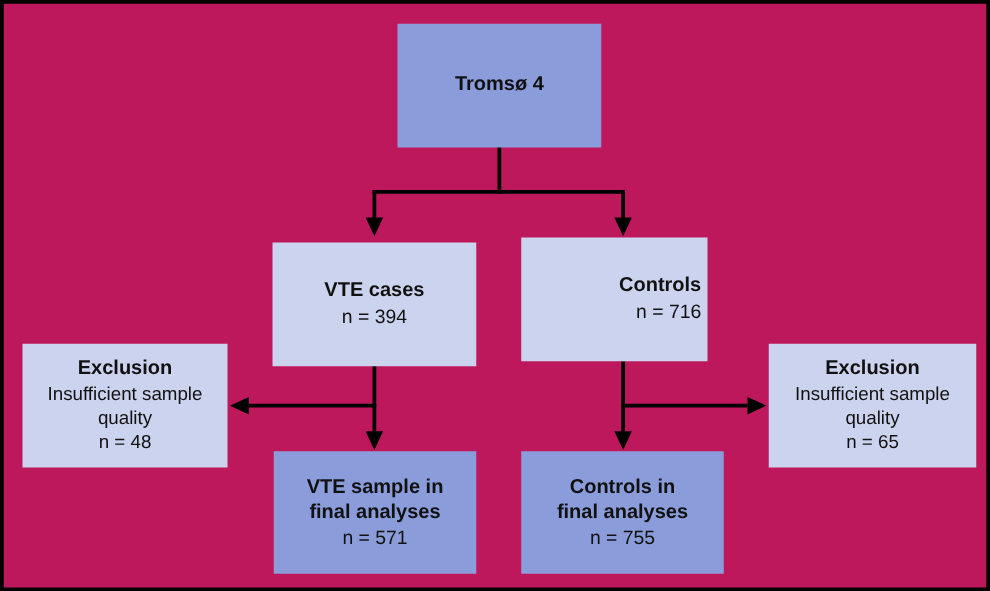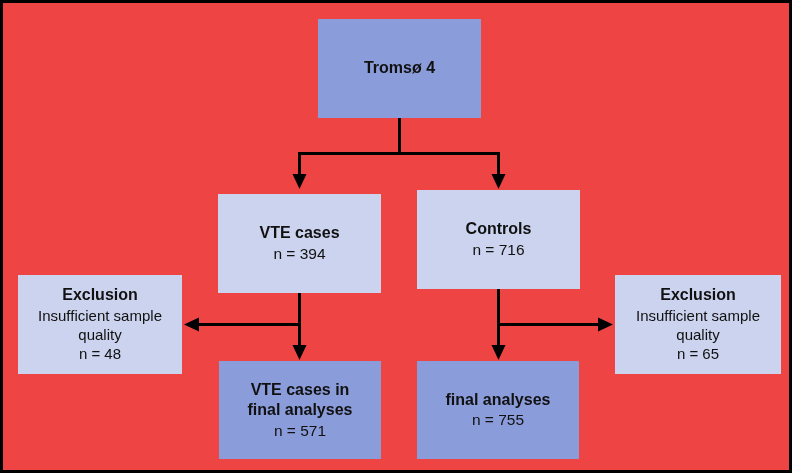--- a/index.html
+++ b/index.html
@@ -6,21 +6,21 @@
     margin: 0;
     padding: 0;
     background: #ffffff;
     font-family: "Liberation Sans", "DejaVu Sans", sans-serif;
   }
   .figure {
     position: relative;
     width: 792px;
     height: 473px;
     box-sizing: border-box;
-    background: #ef4444;
+    background: #be185d;
     border: 3px solid #000000;
     overflow: hidden;
   }
   .node {
     position: absolute;
     box-sizing: border-box;
     display: flex;
     flex-direction: column;
     align-items: center;
     justify-content: center;
@@ -39,21 +39,21 @@
     left: 0; top: 0;
     width: 792px; height: 473px;
     pointer-events: none;
   }
   .connectors line    { stroke: #000000; stroke-width: 3; }
   .connectors polygon { fill: #000000; stroke: none; }
 
   
   .node-top            { left: 315px; top: 16px;  width: 163px; height: 99px; }
   .node-vte            { left: 215px; top: 191px; width: 163px; height: 99px; }
-  .node-controls       { left: 414px; top: 187px; width: 163px; height: 99px; }
+  .node-controls       { left: 414px; top: 187px; width: 149px; height: 99px; align-items: flex-end; }
   .node-excl-left      { left: 15px;  top: 272px; width: 164px; height: 99px; font-size: 15px; }
   .node-excl-right     { left: 612px; top: 272px; width: 166px; height: 99px; font-size: 15px; }
   .node-vte-final      { left: 216px; top: 358px; width: 162px; height: 98px; }
   .node-controls-final { left: 414px; top: 358px; width: 162px; height: 98px; }
 </style>
 </head>
 <body>
 
 <div class="figure">
 
@@ -118,23 +118,24 @@
     <span class="line">n = 48</span>
   </div>
 
   <div class="node secondary node-excl-right">
     <span class="line title">Exclusion</span>
     <span class="line">Insufficient sample quality</span>
     <span class="line">n = 65</span>
   </div>
 
   <div class="node primary node-vte-final">
-    <span class="line title">VTE cases in</span>
+    <span class="line title">VTE sample in</span>
     <span class="line title">final analyses</span>
     <span class="line">n = 571</span>
   </div>
 
   <div class="node primary node-controls-final">
+    <span class="line title">Controls in</span>
     <span class="line title">final analyses</span>
     <span class="line">n = 755</span>
   </div>
 
 </div>
 
 </body></html>

